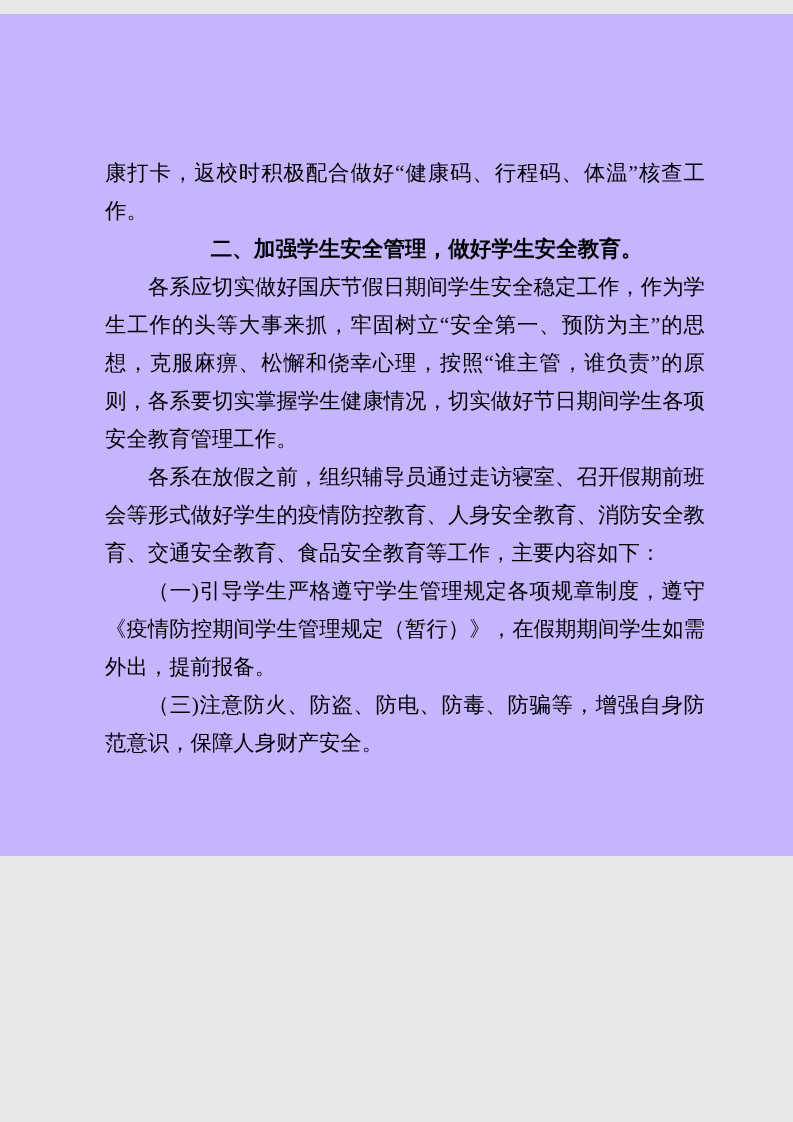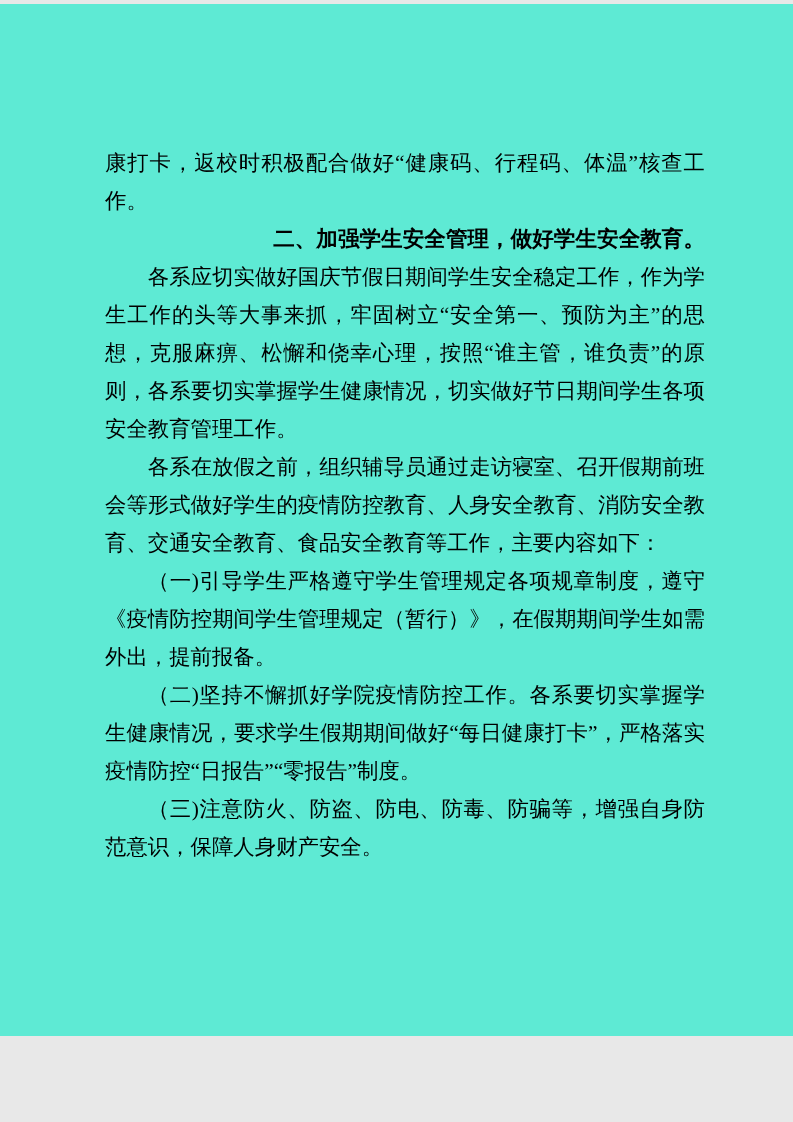--- a/index.html
+++ b/index.html
@@ -3,23 +3,23 @@
 <meta charset="utf-8">
 <style>
   html, body {
     margin: 0;
     padding: 0;
     background: #e8e8e8;
   }
   .page {
     position: relative;
     width: 793px;
-    height: 1032px;
-    margin: 4px auto;
-    background: #5eead4;
+    height: 842px;
+    margin: 14px auto;
+    background: #c4b5fd;
     overflow: hidden;
     color: #000000;
   }
   .content {
     position: absolute;
     left: 105px;
     top: 140px;
     width: 600px;
     font-family: "Liberation Serif", "DejaVu Serif", serif;
     font-size: 21.4px;
@@ -37,29 +37,28 @@
     text-indent: 0;
   }
   .section-heading {
     margin: 0;
     padding: 0;
     font-family: "Liberation Sans", "DejaVu Sans", sans-serif;
     font-weight: bold;
     font-size: 21.6px;
     line-height: 38px;
     text-indent: 2em;
-    text-align: right;
+    text-align: center;
   }
 </style>
 </head>
 <body>
 
 <div class="page">
   <div class="content">
     <p class="continuation">康打卡，返校时积极配合做好“健康码、行程码、体温”核查工作。</p>
     <h2 class="section-heading">二、加强学生安全管理，做好学生安全教育。</h2>
     <p>各系应切实做好国庆节假日期间学生安全稳定工作，作为学生工作的头等大事来抓，牢固树立“安全第一、预防为主”的思想，克服麻痹、松懈和侥幸心理，按照“谁主管，谁负责”的原则，各系要切实掌握学生健康情况，切实做好节日期间学生各项安全教育管理工作。</p>
     <p>各系在放假之前，组织辅导员通过走访寝室、召开假期前班会等形式做好学生的疫情防控教育、人身安全教育、消防安全教育、交通安全教育、食品安全教育等工作，主要内容如下：</p>
     <p>（一)引导学生严格遵守学生管理规定各项规章制度，遵守《疫情防控期间学生管理规定（暂行）》，在假期期间学生如需外出，提前报备。</p>
-    <p>（二)坚持不懈抓好学院疫情防控工作。各系要切实掌握学生健康情况，要求学生假期期间做好“每日健康打卡”，严格落实疫情防控“日报告”“零报告”制度。</p>
     <p>（三)注意防火、防盗、防电、防毒、防骗等，增强自身防范意识，保障人身财产安全。</p>
   </div>
 </div>
 
 </body></html>

